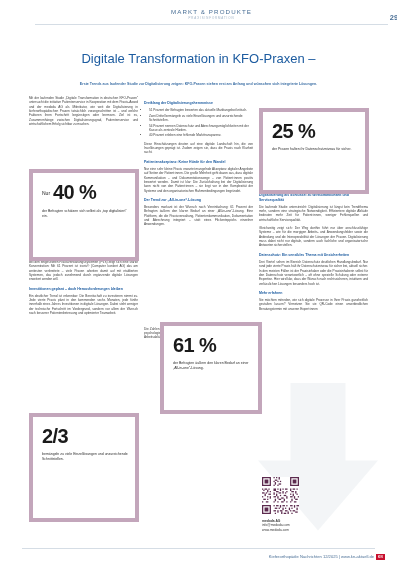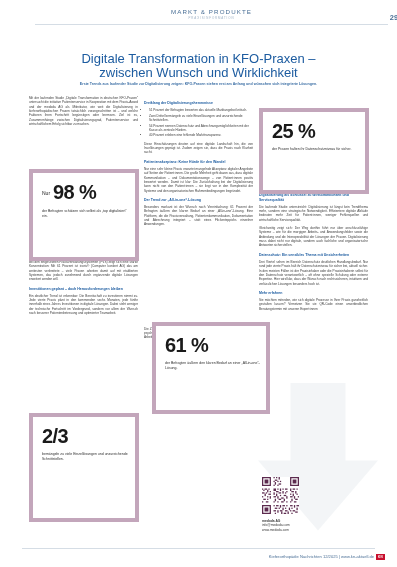--- a/index.html
+++ b/index.html
@@ -70,21 +70,21 @@
   }
   .stat .num .pre{
     font-size:5px;font-weight:400;letter-spacing:0;vertical-align:middle;
     margin-right:3px;color:#1a1a1a;
   }
   .stat .cap{
     font-size:3.5px;line-height:4.8px;color:#2f2f2f;margin-top:5px;
   }
   #stat-17{left:29px;top:169px;width:110px;height:92px;}
   #stat-25{left:259px;top:108px;width:110px;height:86px;}
-  #stat-61{left:152px;top:322px;width:118px;height:92px;}
+  #stat-61{left:160px;top:322px;width:102px;height:92px;}
   #stat-23{left:29px;top:413px;width:110px;height:109px;}
   
   .qr{
     position:absolute;left:262px;top:477px;width:37px;height:37px;
     background:#ffffff;
   }
   .contact{
     position:absolute;left:262px;top:519px;width:105px;
     font-size:3.3px;line-height:4.4px;color:#3a3a3a;
   }
@@ -109,21 +109,20 @@
   <div class="mast-rule"></div>
   <div class="page-no">29</div>
 </div>
 
 <svg class="watermark" viewBox="0 0 100 120">
   <polygon points="28,0 72,0 72,62 98,62 50,118 2,62 28,62" fill="#8fa3b5"></polygon>
 </svg>
 
 <div class="headline">
   <span>Digitale Transformation in KFO-Praxen –</span><br>
-  <span>zwischen Wunsch und Wirklichkeit</span>
 </div>
 <div class="deck">Erste Trends aus laufender Studie zur Digitalisierung zeigen: KFO-Praxen stehen erst am Anfang und wünschen sich integrierte Lösungen.</div>
 
 <div class="col col-1">
   <p class="body">Mit der laufenden Studie „Digitale Transformation in deutschen KFO-Praxen“ untersucht die initiative Patientenservice in Kooperation mit dem Praxis-Award und der medoda AG als Mitinitiator, wie weit die Digitalisierung in kieferorthopädischen Praxen tatsächlich vorangeschritten ist – und welche Faktoren ihren Fortschritt begünstigen oder bremsen. Ziel ist es, Zusammenhänge zwischen Digitalisierungsgrad, Patientenservice und wirtschaftlichem Erfolg sichtbar zu machen.</p>
   <div style="height:96px"></div>
   <h3 class="sub">Erste Einblicke: Der Digitalisierungsgrad bleibt ausbaufähig</h3>
   <p class="body">Die bisherigen Ergebnisse deuten darauf hin, dass der Digitalisierungsgrad in vielen KFO-Praxen im Vergleich zu anderen Branchen niedrig ist. Nur rund 17 Prozent der Befragten schätzen sich selbst als „top digitalisiert“ ein, etwa ein Drittel sieht sich als „gut digitalisiert“.</p>
   <p class="body">Bei den eingesetzten Praxisverwaltungssystemen (PVS) zeigt sich eine starke Konzentration: Mit 61 Prozent ist ivoris® (Computer konkret AG) das am weitesten verbreitete – viele Praxen arbeiten damit auf mit etablierten Systemen, das jedoch zunehmend durch ergänzende digitale Lösungen erweitert werden will.</p>
   <h3 class="sub">Investitionen geplant – doch Herausforderungen bleiben</h3>
@@ -153,21 +152,21 @@
   <p class="body">Die laufende Studie unterstreicht: Digitalisierung ist längst kein Trendthema mehr, sondern eine strategische Notwendigkeit. Effizientere digitale Abläufe bedeuten mehr Zeit für Patient:innen, weniger Fehlerquellen und wirtschaftliche Servicequalität.</p>
   <p class="body">Gleichzeitig zeigt sich: Der Weg dorthin führt nur über anschlussfähige Systeme – wie für die morgigen Arbeits- und Anwendungsfelder sowie die Anbindung und die Interoperabilität der Lösungen der Praxen. Digitalisierung muss dabei nicht nur digitale, sondern auch fachliche und organisatorische Antworten sicherstellen.</p>
   <h3 class="sub">Datenschutz: Ein sensibles Thema mit Unsicherheiten</h3>
   <p class="body">Drei Viertel sehen im Bereich Datenschutz deutlichen Handlungsbedarf. Nur rund jede vierte Praxis hält ihr Datenschutzniveau für sicher bei, aktuell sicher. In den meisten Fällen ist der Praxisinhaber oder die Praxisinhaberin selbst für den Datenschutz verantwortlich – oft ohne spezielle Schulung oder externe Expertise. Hier wird klar, dass der Wunsch nach rechtssicheren, intuitiven und verlässlichen Lösungen besonders hoch ist.</p>
   <h3 class="sub">Mehr erfahren</h3>
   <p class="body">Sie möchten mitreden, wie sich digitale Prozesse in Ihrer Praxis ganzheitlich gestalten lassen? Vernetzen Sie sie QR-Code einen unverbindlichen Beratungstermin mit unseren Expert:innen</p>
 </div>
 
 <div class="stat" id="stat-17">
   <div class="num">
-    <span class="pre">Nur</span><span>98 %</span>
+    <span class="pre">Nur</span><span>40 %</span>
   </div>
   <div class="cap">der Befragten schätzen sich selbst als „top digitalisiert“ ein.</div>
 </div>
 
 <div class="stat" id="stat-25">
   <div class="num">
     <span>25 %</span>
   </div>
   <div class="cap">der Praxen halten ihr Datenschutzniveau für sicher.</div>
 </div>

